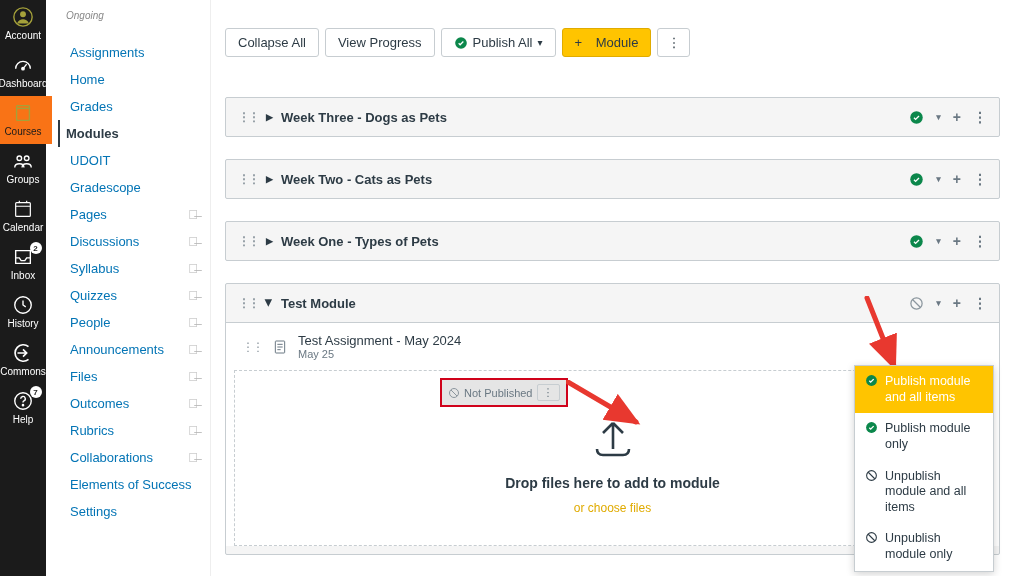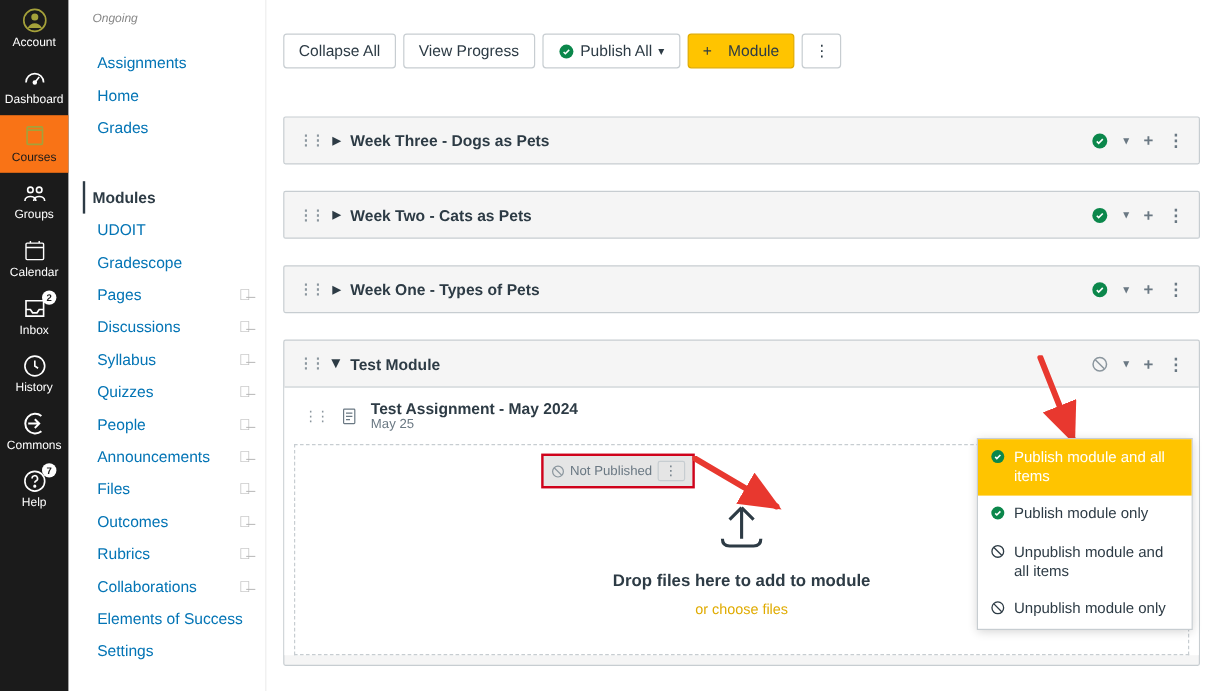--- a/index.html
+++ b/index.html
@@ -1,30 +1,30 @@
 <!DOCTYPE html>
 <html><head>
 <meta charset="utf-8">
 <style>
   * { box-sizing: border-box; margin: 0; padding: 0; }
   body { font-family: "Helvetica Neue", Arial, sans-serif; font-size: 13px; color: #2d3b45; background: #fff; width: 1024px; height: 576px; overflow: hidden; }
   .app { display: flex; height: 576px; }
 
   
-  .global-nav { width: 57px; background: #1b1b1b; display: flex; flex-direction: column; align-items: center; }
+  .global-nav { width: 46px; background: #1b1b1b; display: flex; flex-direction: column; align-items: center; }
   .global-nav-item { width: 57px; display: flex; flex-direction: column; align-items: center; justify-content: center; color: #fff; font-size: 10px; padding: 6px 0 7px; cursor: pointer; position: relative; }
   .global-nav-item.active { background: #f97316; color: #1b1b1b; }
   .global-nav-item .icon { width: 22px; height: 22px; display: flex; align-items: center; justify-content: center; margin-bottom: 2px; }
   .global-nav-item .badge { position: absolute; top: 2px; right: 10px; background: #fff; color: #1b1b1b; border-radius: 50%; font-size: 8px; width: 12px; height: 12px; display: flex; align-items: center; justify-content: center; font-weight: bold; }
 
   
   .course-nav { width: 165px; padding: 10px 8px 10px 20px; border-right: 1px solid #eee; overflow-y: auto; }
   .course-nav .section-label { font-size: 10px; color: #888; font-style: italic; margin-bottom: 18px; }
   .course-nav a { display: flex; align-items: center; justify-content: space-between; padding: 6px 4px; color: #0374b5; text-decoration: none; font-size: 13px; }
-  .course-nav a.active { color: #2d3b45; font-weight: 600; border-left: 2px solid #2d3b45; padding-left: 6px; margin-left: -8px; margin-top: 31px; }
+  .course-nav a.active { color: #2d3b45; font-weight: 600; border-left: 2px solid #2d3b45; padding-left: 6px; margin-left: -8px; }
   .course-nav a .hidden-eye { color: #b5b5b5; }
 
   
   .main { flex: 1; padding: 8px 24px 0 14px; overflow: hidden; position: relative; }
   .toolbar { display: flex; justify-content: flex-start; gap: 6px; margin-bottom: 40px; padding-top: 20px; }
   .btn { border: 1px solid #c7cdd1; background: #fff; padding: 6px 12px; font-size: 13px; border-radius: 3px; cursor: pointer; display: inline-flex; align-items: center; gap: 5px; color: #2d3b45; }
   .btn.yellow { background: #ffc400; border-color: #e0ab00; color: #2d3b45; font-weight: 500; }
   .btn .chev { font-size: 10px; }
 
   .module { border: 1px solid #c7cdd1; border-radius: 2px; margin-bottom: 22px; background: #f5f5f5; }
@@ -45,21 +45,21 @@
   .module-item .item-text { flex: 1; }
 
   .dropzone { margin: 0 8px 8px; border: 1px dashed #c7cdd1; padding: 26px 10px 30px; text-align: center; position: relative; }
   .upload-arrow { margin: 16px auto 14px; width: 48px; height: 48px; }
   .dropzone .drop-text { font-weight: 600; font-size: 14px; margin-bottom: 10px; }
   .dropzone .choose { color: #e0ab00; font-size: 12px; cursor: pointer; }
 
   .not-pub-box { position: absolute; top: 7px; left: 205px; border: 2px solid #d0021b; padding: 4px 6px; display: flex; align-items: center; gap: 4px; font-size: 11px; color: #6a7883; background: #e5e5e5; }
   .mini-kebab { border: 1px solid #c7cdd1; padding: 1px 5px; border-radius: 2px; font-size: 11px; }
 
-  .menu { position: absolute; right: 30px; top: 365px; width: 180px; background: #fff; border: 1px solid #c7cdd1; box-shadow: 0 2px 8px rgba(0,0,0,.18); z-index: 50; font-size: 12.5px; }
+  .menu { position: absolute; right: 30px; top: 365px; width: 140px; background: #fff; border: 1px solid #c7cdd1; box-shadow: 0 2px 8px rgba(0,0,0,.18); z-index: 50; font-size: 12.5px; }
   .menu-item { padding: 8px 10px; display: flex; align-items: flex-start; gap: 6px; cursor: pointer; line-height: 1.25; }
   .menu-item.hl { background: #ffc400; color: #fff; }
   .menu-item .mi-icon { flex-shrink: 0; width: 14px; }
 
   
   .arrow1 { position: absolute; left: 355px; top: 380px; width: 80px; height: 50px; pointer-events: none; }
   .arrow2 { position: absolute; right: 122px; top: 296px; width: 40px; height: 80px; pointer-events: none; }
 
   svg { display: block; }
 </style>
@@ -326,21 +326,21 @@
       <div class="module-body">
         <div class="module-item">
           <span class="drag">⋮⋮</span>
           <span class="item-icon">
             <svg width="16" height="16" viewBox="0 0 24 24" fill="none" stroke="#6a7883" stroke-width="1.5">
                 <rect x="5" y="3" width="14" height="18" rx="1"></rect>
                 <path d="M8 8h8M8 12h8M8 16h5"></path>
               </svg>
           </span>
           <span class="item-text">
-            <div style="font-weight:700;">Test Assignment - May 2024</div>
+            <div style="font-weight:400;">Test Assignment - May 2024</div>
             <div class="meta">May 25</div>
           </span>
         </div>
         <div class="dropzone">
           <div class="not-pub-box">
             <svg width="12" height="12" viewBox="0 0 24 24" fill="none" stroke="#8b969e" stroke-width="2">
                 <circle cx="12" cy="12" r="9"></circle>
                 <path d="M6 6l12 12"></path>
               </svg>
             <span>Not Published</span>

